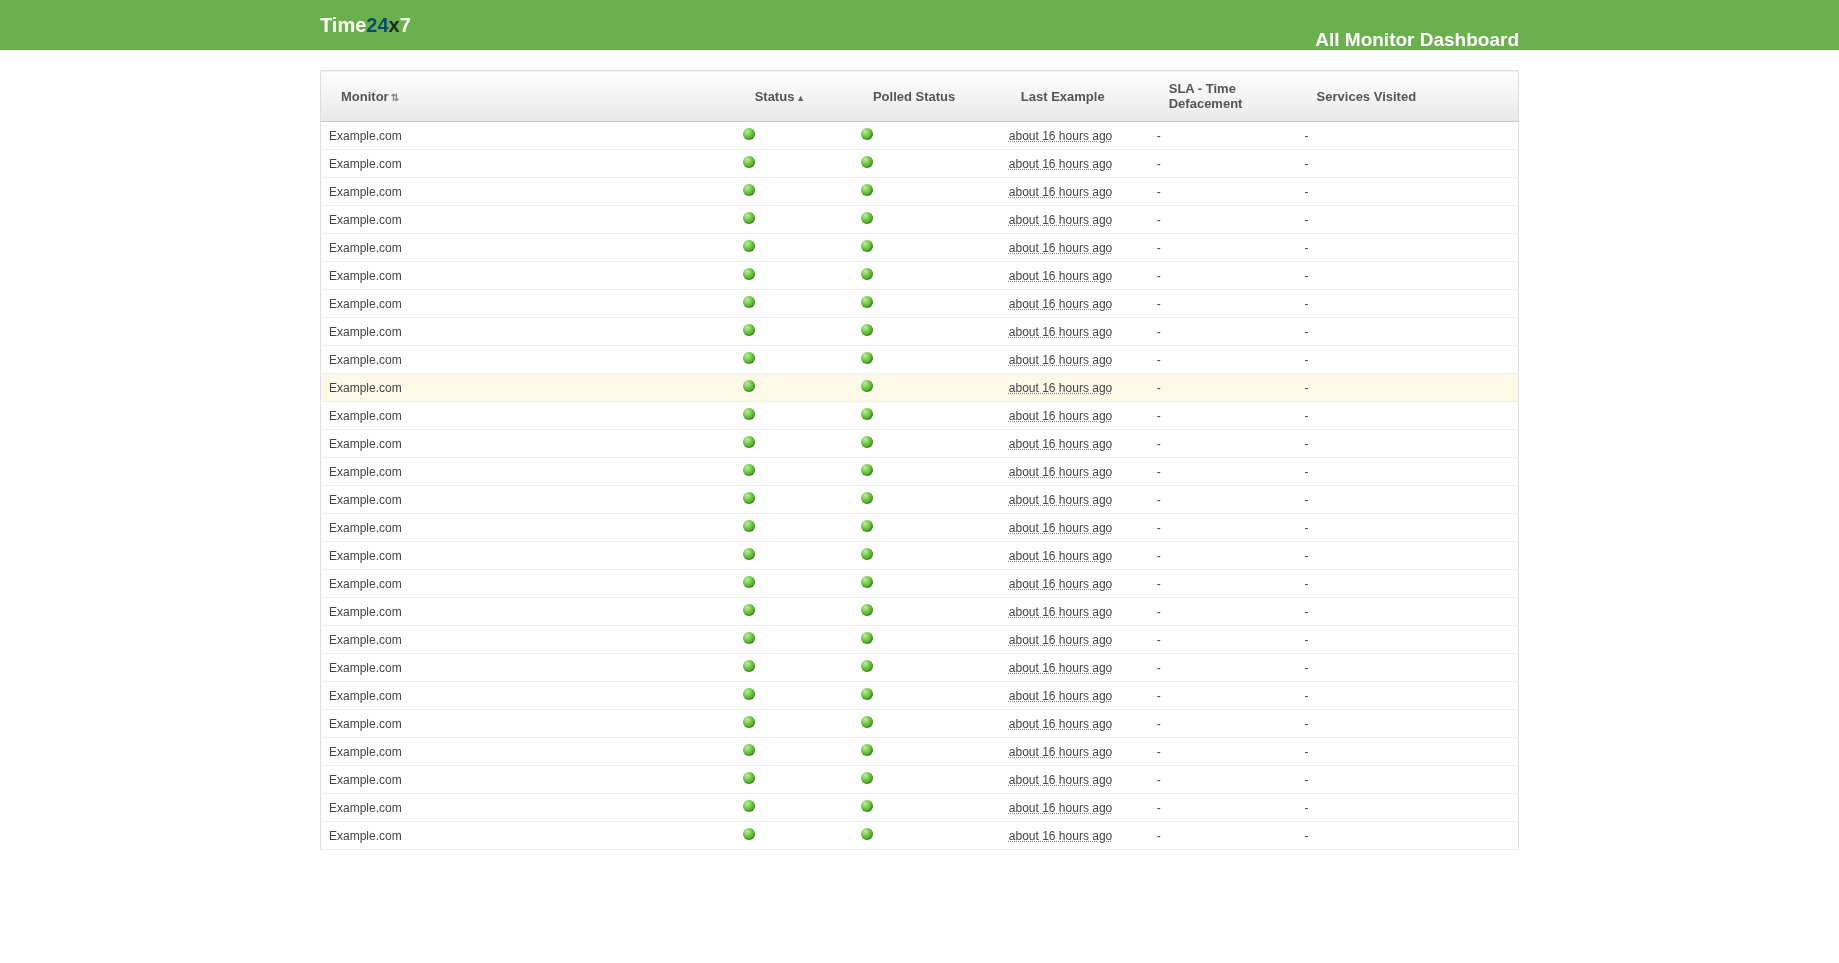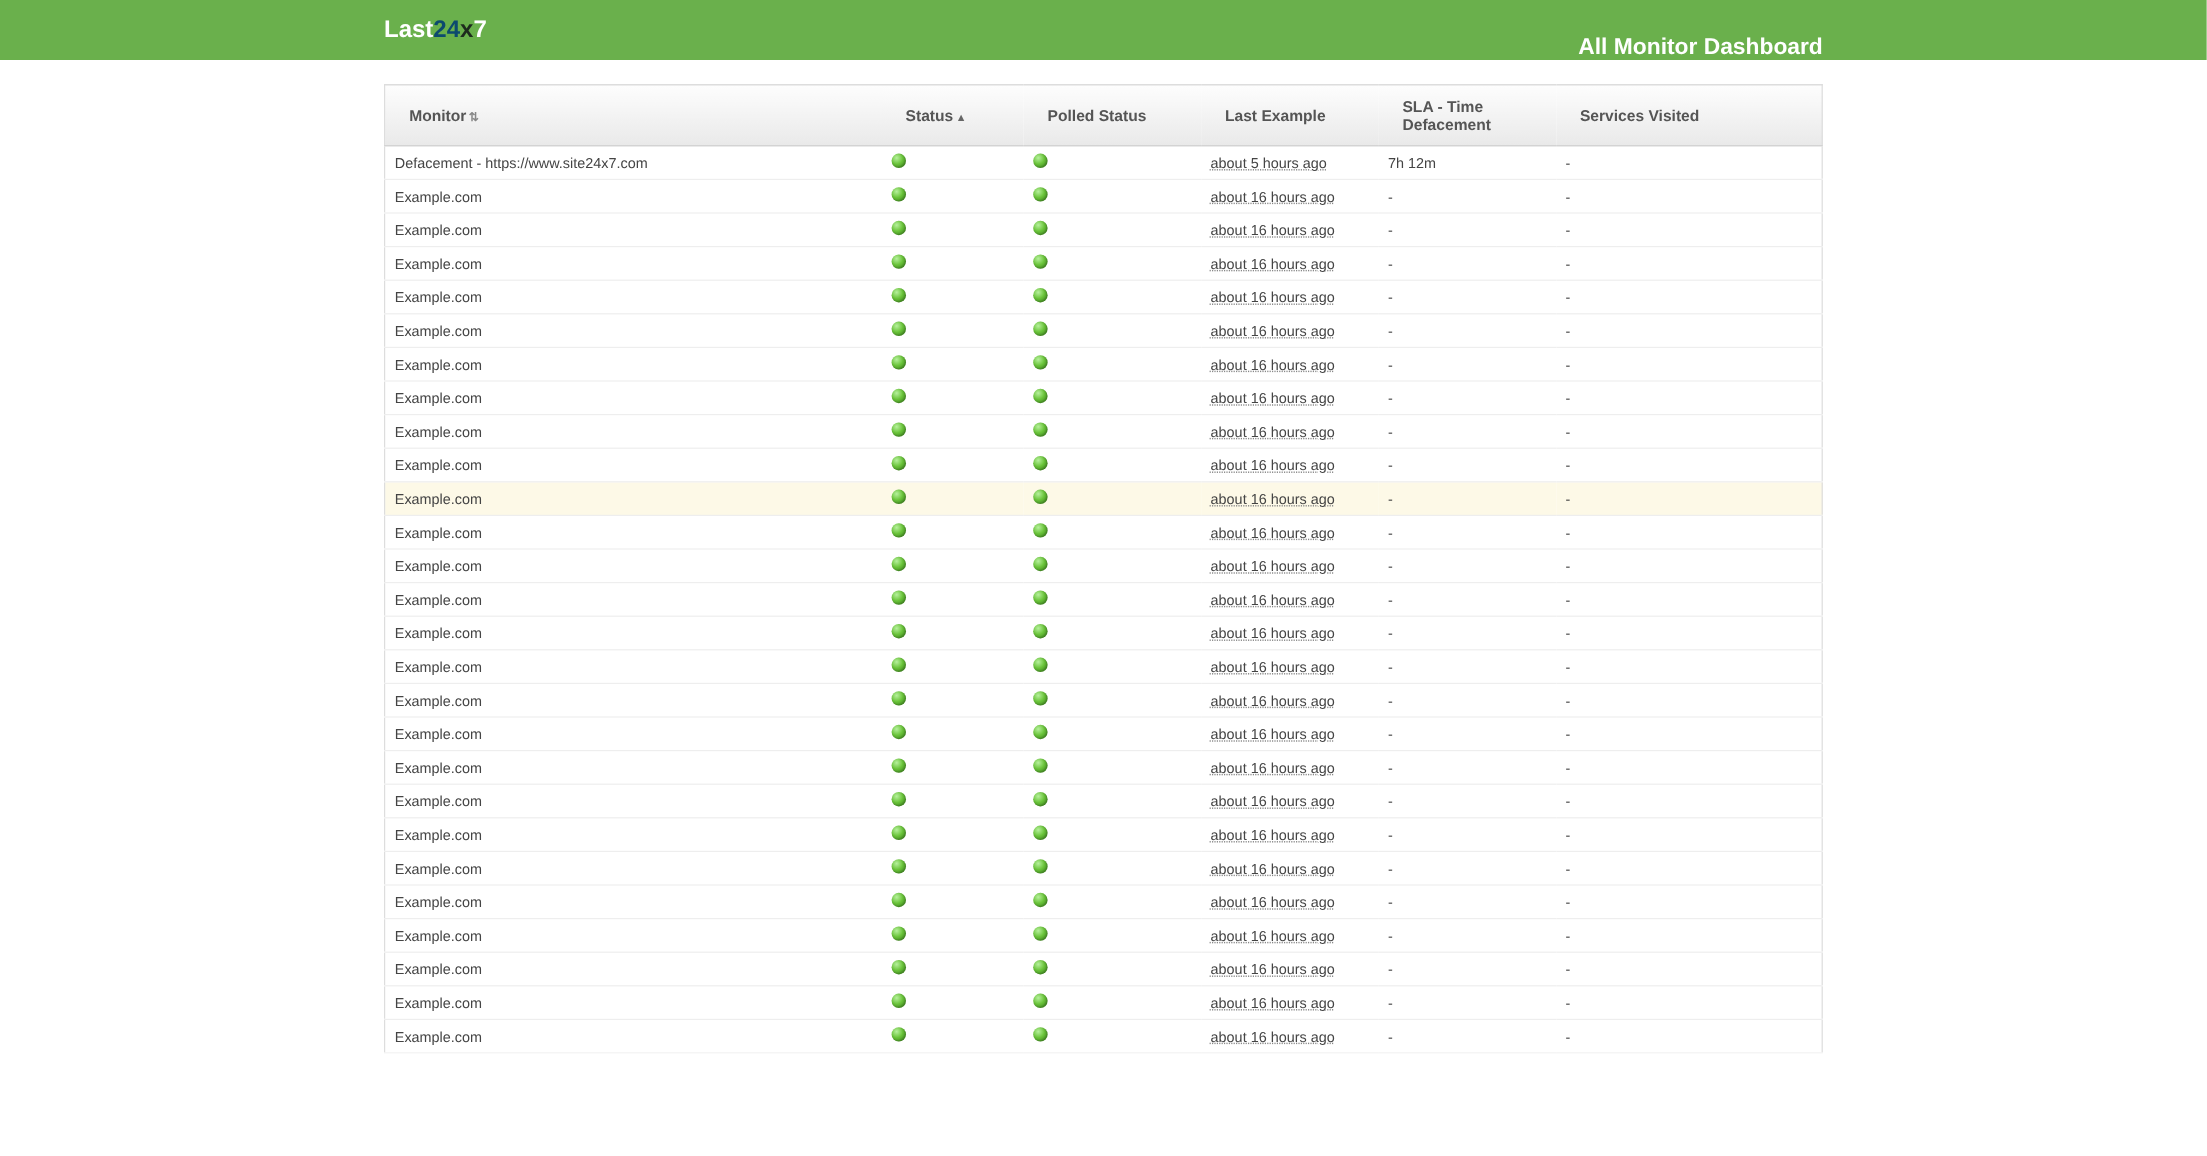--- a/index.html
+++ b/index.html
@@ -26,49 +26,41 @@
     .col-global { width: 10%; }
     .col-last { width: 10%; }
     .col-sla { width: 10%; }
     .col-ops { width: 15%; }
   </style>
 </head>
 <body>
 
 <div class="header">
   <div class="logo">
-    <span class="site">Last</span>
+    <span class="site">Time</span>
       <span class="num">24</span>
       <span class="x">x</span>
       <span class="seven">7</span>
   </div>
   <div class="header-title">All Monitor Dashboard</div>
 </div>
 
 <div class="content">
   <table>
     <thead>
       <tr>
         <th class="col-monitor"><span>Monitor</span><span class="sort-both"></span></th>
         <th class="col-status"><span>Status</span><span class="sort-up"></span></th>
         <th class="col-global"><span>Polled Status</span></th>
         <th class="col-last"><span>Last Example</span></th>
         <th class="col-sla"><span>SLA - Time Defacement</span></th>
         <th class="col-ops"><span>Services Visited</span></th>
       </tr>
     </thead>
     <tbody id="tbody">
-    <tr>
-          <td>Defacement - https://www.site24x7.com</td>
-          <td><span class="status-dot"></span></td>
-          <td><span class="status-dot"></span></td>
-          <td><span class="lastpolled">about 5 hours ago</span></td>
-          <td>7h 12m</td>
-          <td>-</td>
-        </tr>
         <tr>
           <td>Example.com</td>
           <td><span class="status-dot"></span></td>
           <td><span class="status-dot"></span></td>
           <td><span class="lastpolled">about 16 hours ago</span></td>
           <td>-</td>
           <td>-</td>
         </tr>
         <tr>
           <td>Example.com</td>

